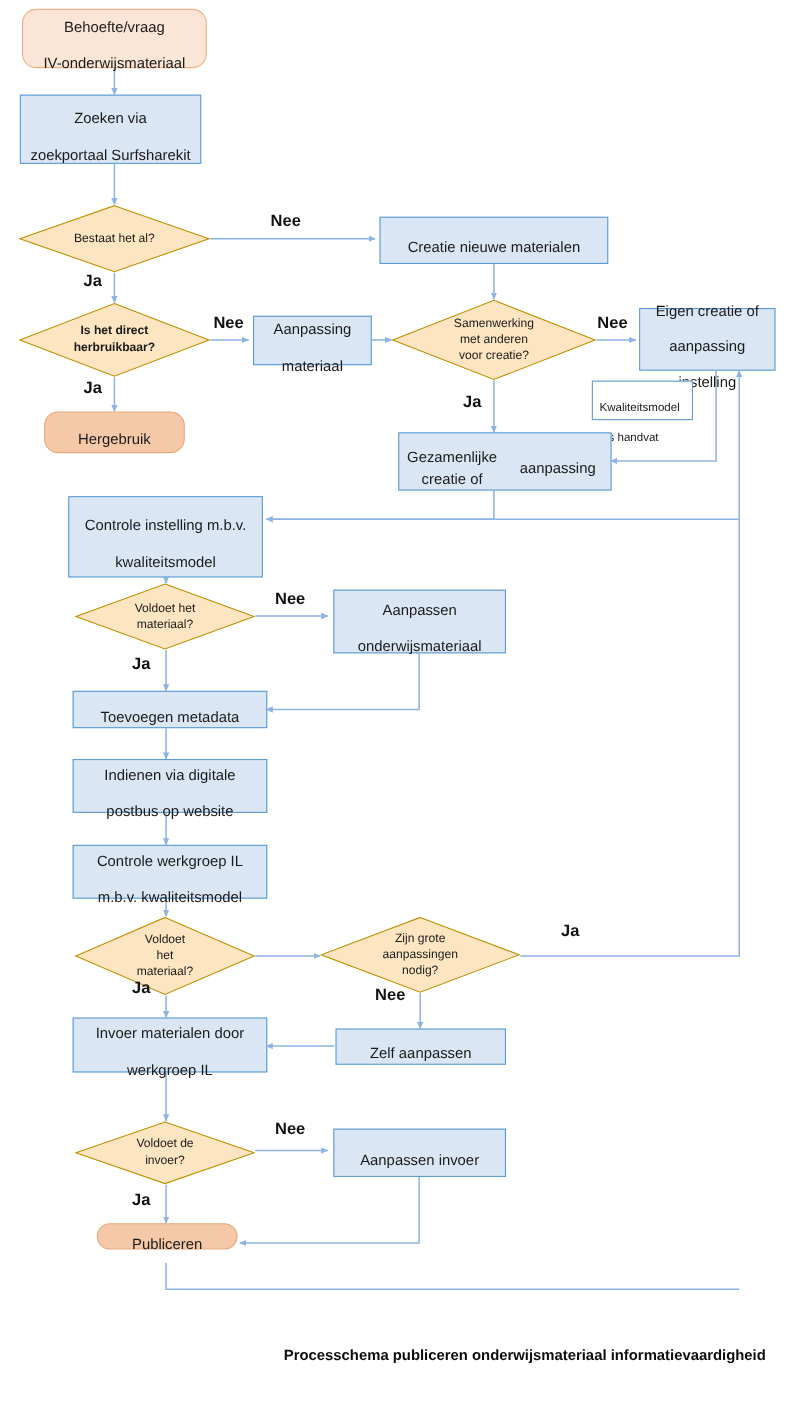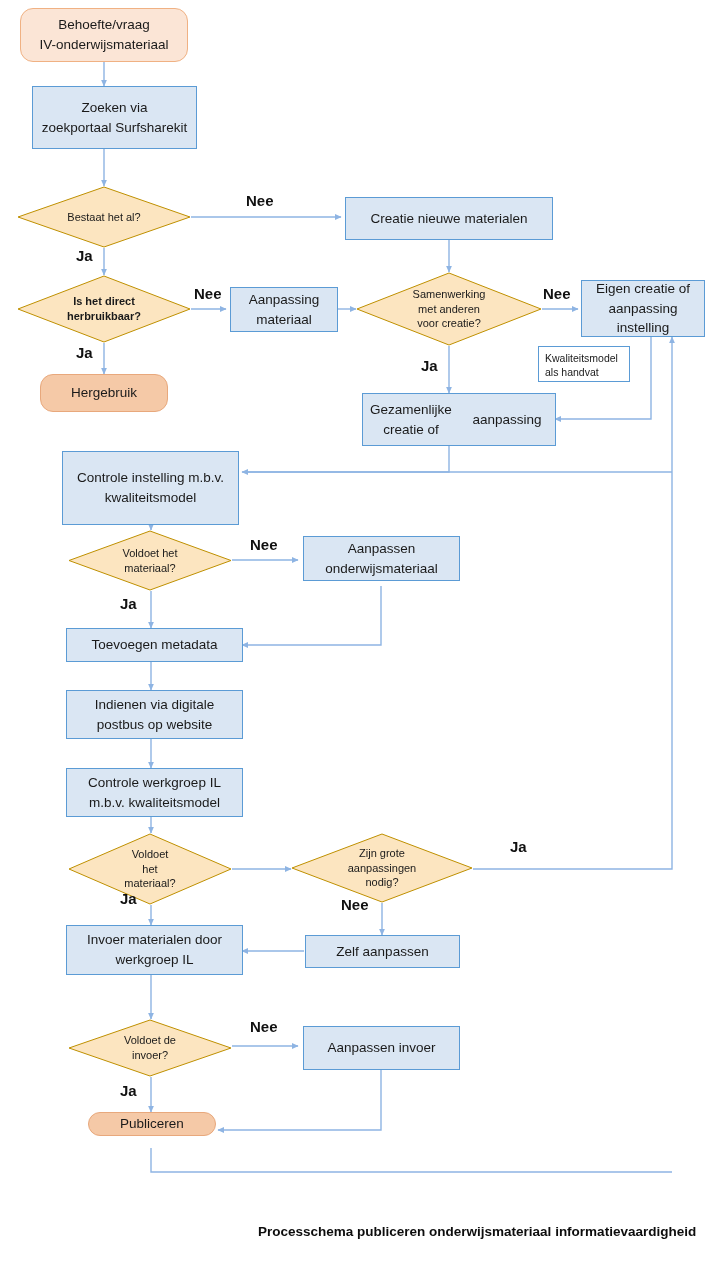--- a/index.html
+++ b/index.html
@@ -8,21 +8,21 @@
   #stage{position:relative;width:720px;height:1280px;overflow:hidden;background:#fff;}
   svg#wires{position:absolute;left:0;top:0;width:720px;height:1280px;}
 
   .node{position:absolute;box-sizing:border-box;display:flex;align-items:center;
         justify-content:center;text-align:center;line-height:1.45;color:#1a1a1a;}
   .rect{background:#dae6f3;border:1px solid #5b9bd5;font-size:13.5px;}
   .term{background:#fbe5d6;border:1px solid #f0b183;border-radius:13px;font-size:13.5px;}
   .term.deep{background:#f5c9a7;border-color:#e8a87c;}
   .note{background:#ffffff;border:1px solid #5b9bd5;font-size:10.5px;
         text-align:left;justify-content:flex-start;padding:4px 6px;line-height:1.35;}
-  .node span{display:block;width:100%;}
+  .node span{display:block;width:100%;margin-top:13px;}
 
   .diamond{position:absolute;}
   .diamond .dlabel{position:absolute;left:0;top:0;width:100%;height:100%;
         display:flex;align-items:center;justify-content:center;text-align:center;
         font-size:11px;line-height:1.35;color:#1a1a1a;pointer-events:none;}
   .diamond svg{position:absolute;left:0;top:0;}
 
   .elabel{position:absolute;font-size:15px;font-weight:bold;color:#111;
           letter-spacing:0px;white-space:nowrap;}
   .caption{position:absolute;font-size:13.5px;font-weight:bold;color:#0d0d0d;
@@ -101,21 +101,21 @@
 
       <path d="M151,1148 L151,1172 L672,1172"></path>
     </g>
   </svg>
 
   <div class="node term" style="left:20px;top:8px;width:168px;height:54px;flex-direction:column;">
     <span>Behoefte/vraag</span>
     <span>IV-onderwijsmateriaal</span>
   </div>
 
-  <div class="node rect" style="left:32px;top:86px;width:165px;height:63px;flex-direction:column;">
+  <div class="node rect" style="left:18px;top:86px;width:165px;height:63px;flex-direction:column;">
     <span>Zoeken via</span>
     <span>zoekportaal Surfsharekit</span>
   </div>
 
   <div class="diamond" style="left:17px;top:186px;width:174px;height:62px;">
     <svg width="174" height="62" viewBox="0 0 174 62" xmlns="http://www.w3.org/2000/svg">
       <polygon points="87,1 173,31 87,61 1,31" fill="#FCE5C0" stroke="#BF9000" stroke-width="1"></polygon>
     </svg>
     <div class="dlabel">
         <span>Bestaat het al?</span>
@@ -180,21 +180,21 @@
   <div class="diamond" style="left:68px;top:530px;width:164px;height:61px;">
     <svg width="164" height="61" viewBox="0 0 164 61" xmlns="http://www.w3.org/2000/svg">
       <polygon points="82,1 163,30.5 82,60 1,30.5" fill="#FCE5C0" stroke="#BF9000" stroke-width="1"></polygon>
     </svg>
     <div class="dlabel" style="flex-direction:column;">
       <span>Voldoet het</span>
       <span>materiaal?</span>
     </div>
   </div>
 
-  <div class="node rect" style="left:303px;top:536px;width:157px;height:45px;flex-direction:column;">
+  <div class="node rect" style="left:303px;top:536px;width:157px;height:58px;flex-direction:column;">
     <span>Aanpassen</span>
     <span>onderwijsmateriaal</span>
   </div>
 
   <div class="node rect" style="left:66px;top:628px;width:177px;height:34px;">
     <span>Toevoegen metadata</span>
   </div>
 
   <div class="node rect" style="left:66px;top:690px;width:177px;height:49px;flex-direction:column;">
     <span>Indienen via digitale</span>

